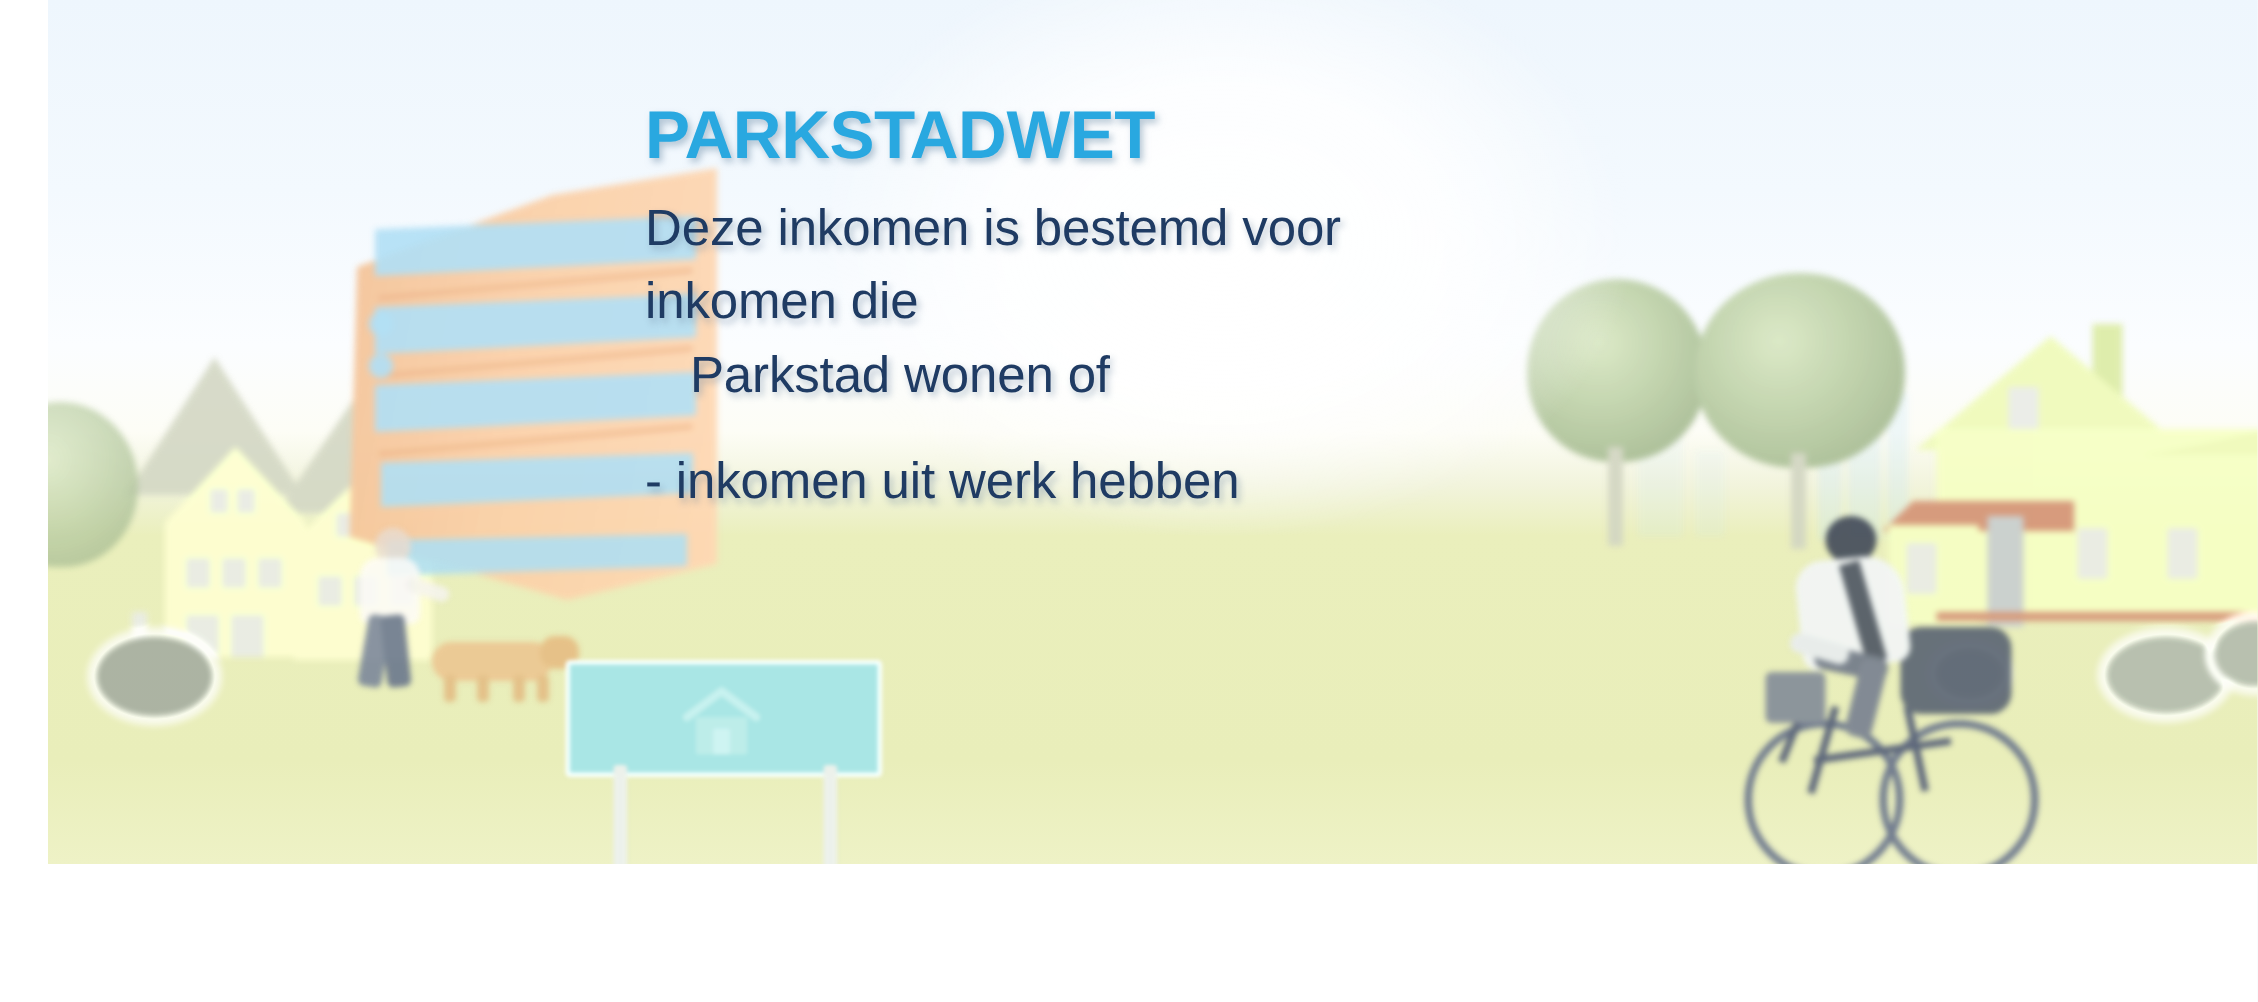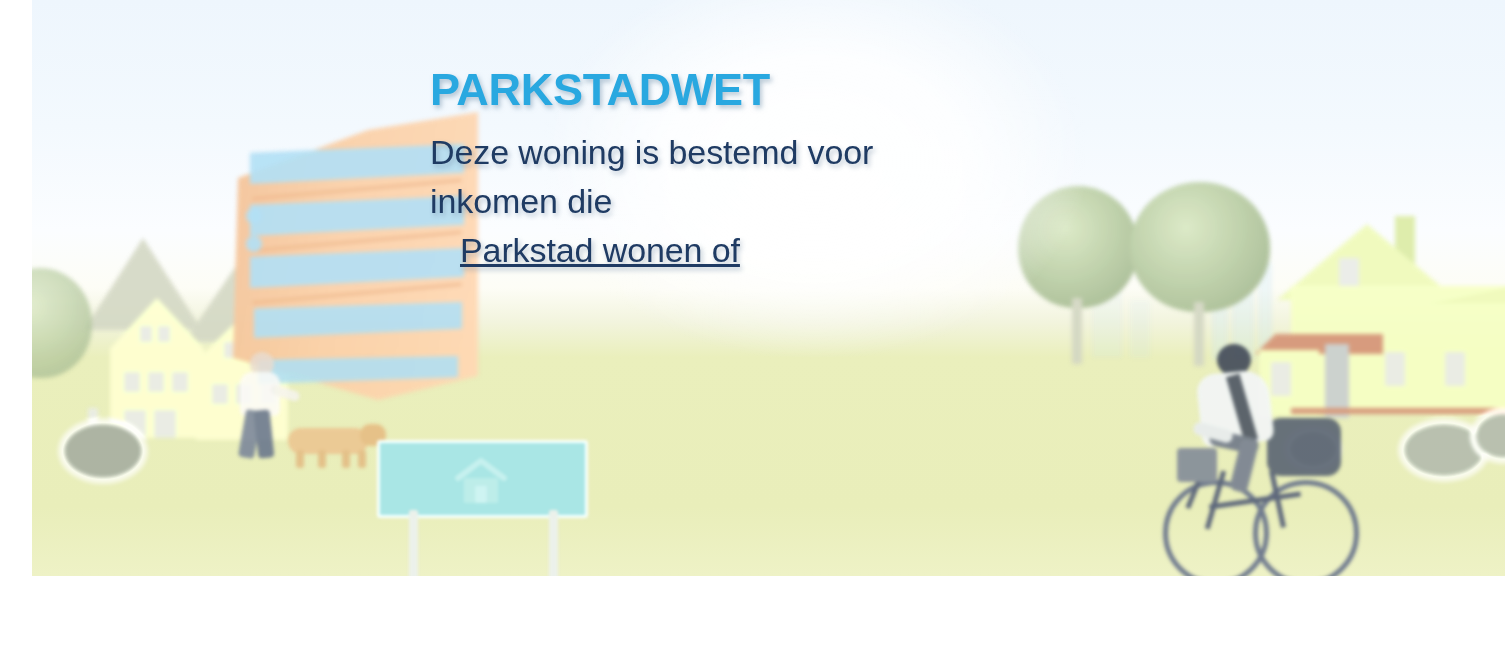--- a/index.html
+++ b/index.html
@@ -170,21 +170,21 @@
   }
   .poster-line {
     color: #1f3b63;
     font-size: 34px;
     font-weight: 400;
     line-height: 1.44;
     letter-spacing: -0.1px;
     text-shadow: 2px 3px 5px rgba(110,135,160,.48);
     white-space: nowrap;
   }
-  .poster-line.indent { padding-left: 30px; text-decoration: underline; }
+  .poster-line.indent { padding-left: 30px; }
   .poster-line.gap-top { margin-top: 22px; }
 </style>
 </head>
 <body>
 
 <div class="stage">
 
   <div class="bg-sky"></div>
 
   <div class="illustration">
@@ -315,18 +315,19 @@
       <div style="position:absolute;left:78px;top:110px;width:18px;height:52px;border-radius:6px;background:#727b8c;transform:rotate(14deg);"></div>
       <div style="position:absolute;left:36px;top:96px;width:40px;height:13px;border-radius:6px;background:#dfe3e7;transform:rotate(16deg);"></div>
     </div>
 
   </div>
 
   <div class="bg-haze"></div>
 
   <div class="text-panel">
     <div class="poster-title">PARKSTADWET</div>
-    <div class="poster-line">Deze woning is bestemd voor</div>
+    <div class="poster-line">Deze inkomen is bestemd voor</div>
     <div class="poster-line">inkomen die</div>
     <div class="poster-line indent">Parkstad wonen of</div>
+    <div class="poster-line gap-top">- inkomen uit werk hebben</div>
   </div>
 
 </div>
 
 </body></html>

